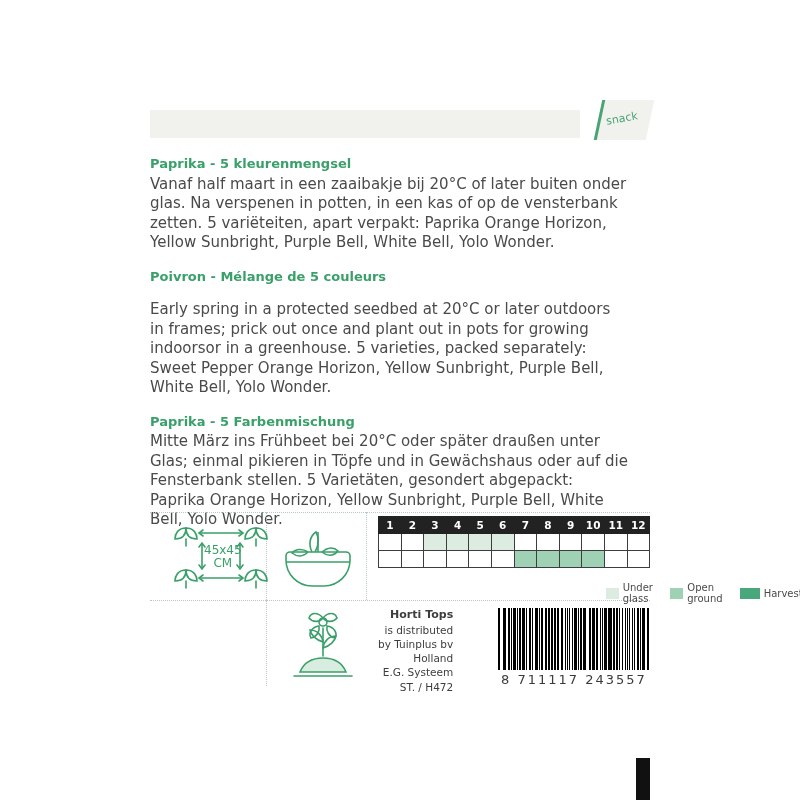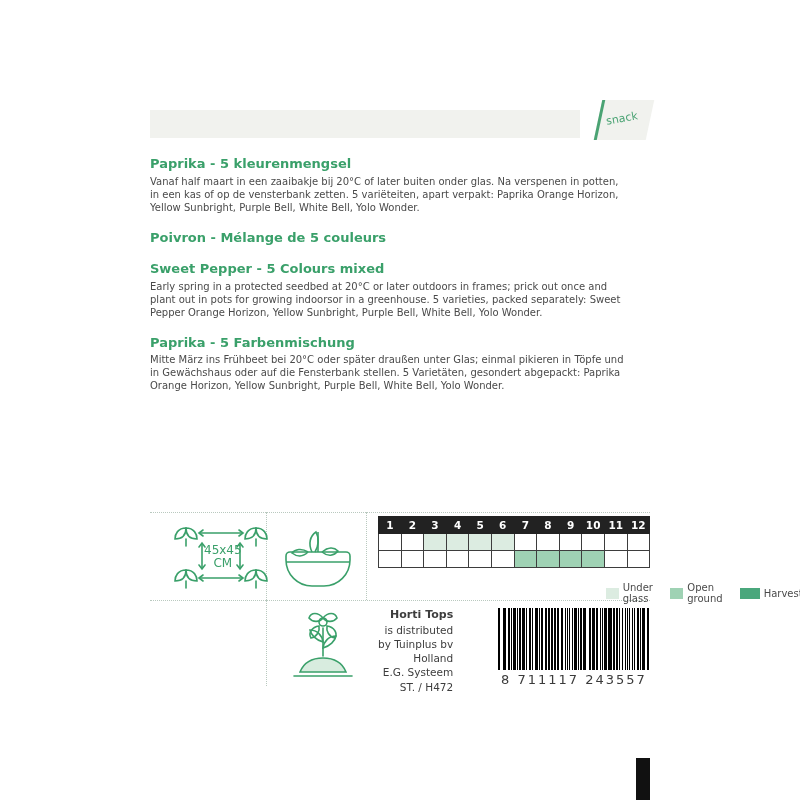--- a/index.html
+++ b/index.html
@@ -58,21 +58,21 @@
   
   .lang-block { margin-top: 16px; }
   .lang-title {
     color: #3aa06a;
     font-size: 13px;
     font-weight: bold;
     margin: 0 0 3px 0;
     line-height: 1.2;
   }
   .lang-body {
-    font-size: 10px;
+    font-size: 15px;
     line-height: 1.30;
     color: #4a4a4a;
     margin: 0;
     max-width: 478px;
   }
   
   .info-area {
     position: absolute;
     left: 0; bottom: 88px;
     width: 500px;
@@ -212,21 +212,20 @@
   <div class="lang-block">
     <h2 class="lang-title">Paprika - 5 kleurenmengsel</h2>
     <p class="lang-body">Vanaf half maart in een zaaibakje bij 20°C of later buiten onder glas. Na verspenen in potten, in een kas of op de vensterbank zetten. 5 variëteiten, apart verpakt: Paprika Orange Horizon, Yellow Sunbright, Purple Bell, White Bell, Yolo Wonder.</p>
   </div>
 
   <div class="lang-block">
     <h2 class="lang-title">Poivron - Mélange de 5 couleurs</h2>
   </div>
 
   <div class="lang-block">
-    <h2 class="lang-title">Sweet Pepper - 5 Colours mixed</h2>
     <p class="lang-body">Early spring in a protected seedbed at 20°C or later outdoors in frames; prick out once and plant out in pots for growing indoorsor in a greenhouse. 5 varieties, packed separately: Sweet Pepper Orange Horizon, Yellow Sunbright, Purple Bell, White Bell, Yolo Wonder.</p>
   </div>
 
   <div class="lang-block">
     <h2 class="lang-title">Paprika - 5 Farbenmischung</h2>
     <p class="lang-body">Mitte März ins Frühbeet bei 20°C oder später draußen unter Glas; einmal pikieren in Töpfe und in Gewächshaus oder auf die Fensterbank stellen. 5 Varietäten, gesondert abgepackt: Paprika Orange Horizon, Yellow Sunbright, Purple Bell, White Bell, Yolo Wonder.</p>
   </div>
 
   <div class="info-area">
     <div class="divider d1"></div>

